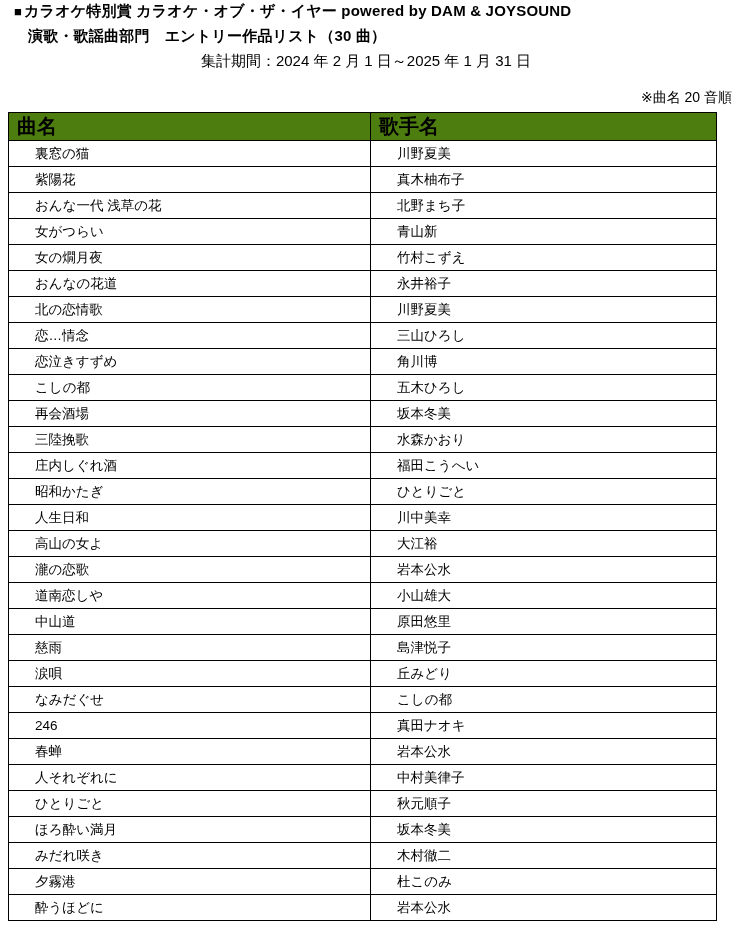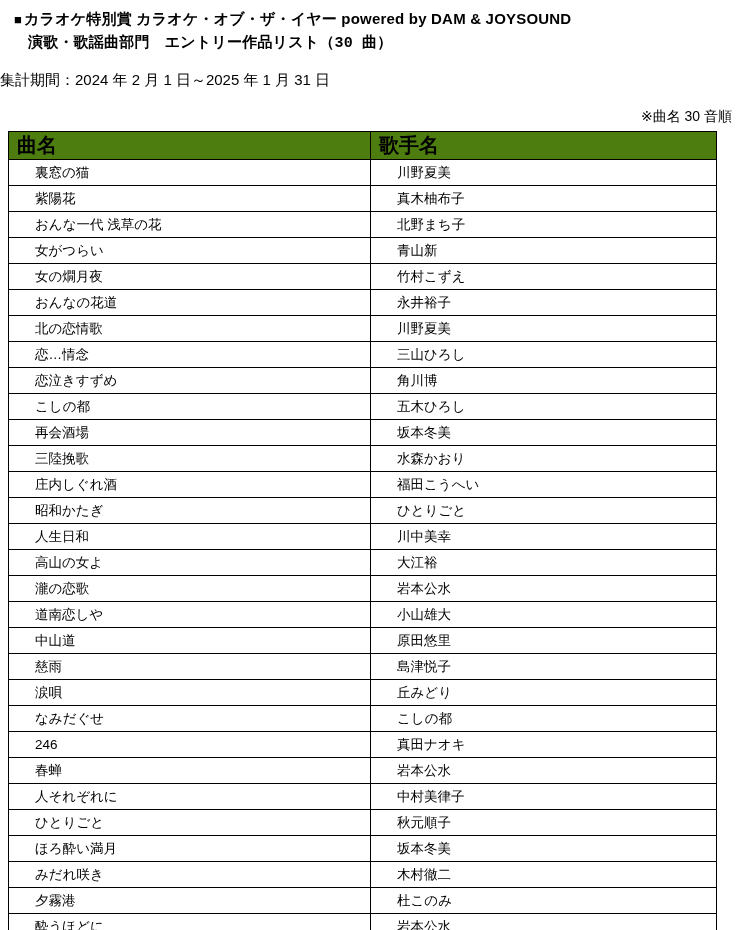--- a/index.html
+++ b/index.html
@@ -9,43 +9,42 @@
     color: #000000;
     font-family: "Liberation Sans", "DejaVu Sans", sans-serif;
   }
   .page {
     position: relative;
     width: 740px;
     height: 930px;
     background: #ffffff;
     overflow: hidden;
   }
-  .doc-header { padding-top: 8px; }
+  .doc-header { }
   .title-line1 {
     margin: 0 0 0 14px;
     font-size: 15px;
     line-height: 22px;
     font-weight: bold;
     letter-spacing: 0.2px;
     white-space: nowrap;
   }
   .title-line1 .bullet { font-size: 13px; margin-right: 2px; }
   .title-line2 {
     margin: 2px 0 0 28px;
     font-size: 15px;
     line-height: 22px;
     font-weight: bold;
     letter-spacing: 0.2px;
     white-space: nowrap;
-    font-family: Liberation Mono, monospace;
   }
   .period-line {
-    margin-top: 13px;
+    margin-top: 2px;
     padding-right: 8px;
-    text-align: left;
+    text-align: center;
     font-size: 15px;
     line-height: 23px;
     white-space: nowrap;
   }
   .note-line {
     padding-right: 8px;
     text-align: right;
     font-size: 14px;
     line-height: 20px;
     margin-bottom: 5px;
@@ -81,21 +80,21 @@
 </style>
 </head>
 <body>
 
 <div class="page">
 
   <div class="doc-header">
     <p class="title-line1"><span class="bullet">■</span><span>カラオケ特別賞 カラオケ・オブ・ザ・イヤー powered by DAM &amp; JOYSOUND</span></p>
     <p class="title-line2">演歌・歌謡曲部門　エントリー作品リスト（30 曲）</p>
     <p class="period-line">集計期間：2024 年 2 月 1 日～2025 年 1 月 31 日</p>
-    <p class="note-line">※曲名 30 音順</p>
+    <p class="note-line">※曲名 20 音順</p>
   </div>
 
   <table class="entry-table">
     <colgroup>
       <col style="width:362px">
       <col style="width:346px">
     </colgroup>
     <thead>
       <tr>
         <th>曲名</th>

